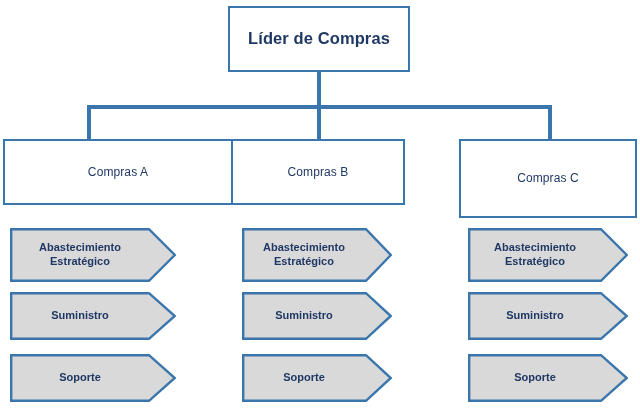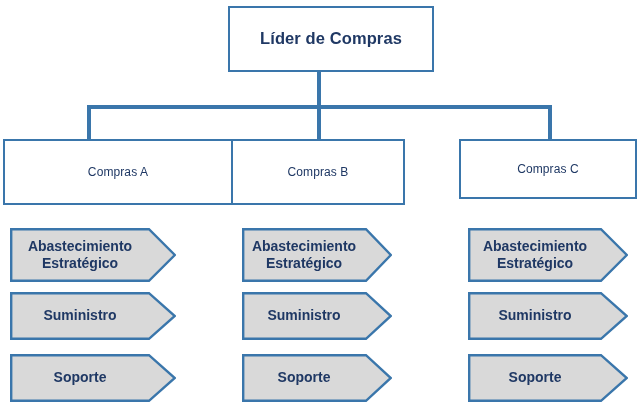--- a/index.html
+++ b/index.html
@@ -77,34 +77,34 @@
     display: flex;
     flex-direction: column;
     align-items: center;
     justify-content: center;
     box-sizing: border-box;
     padding-right: 26px;
     pointer-events: none;
   }
   .chev-text span {
     display: block;
-    font-size: 14px;
+    font-size: 11px;
     font-weight: bold;
     line-height: 1.25;
     color: #1f3864;
     text-align: left;
     white-space: nowrap;
   }
 </style>
 </head>
 <body>
 
 <div id="canvas">
 
-  <div class="node-box root" style="left:228px; top:6px; width:206px; height:66px;">
+  <div class="node-box root" style="left:228px; top:6px; width:182px; height:66px;">
     <div class="node-label">Líder de Compras</div>
   </div>
 
   <div class="conn" style="left:317px; top:72px; width:4px; height:36px;"></div>
   <div class="conn" style="left:87px; top:105px; width:465px; height:4px;"></div>
   <div class="conn" style="left:87px; top:105px; width:4px; height:36px;"></div>
   <div class="conn" style="left:317px; top:105px; width:4px; height:36px;"></div>
   <div class="conn" style="left:548px; top:105px; width:4px; height:36px;"></div>
 
   <div class="node-box unit" style="left:3px; top:139px; width:230px; height:66px;">
@@ -164,21 +164,21 @@
 
   <div class="chev-wrap" style="left:242px; top:354px; width:150px; height:48px;">
     <svg class="chev" viewBox="0 0 150 48" preserveAspectRatio="none">
       <polygon points="1.2,1.2 124,1.2 148.8,24 124,46.8 1.2,46.8" fill="#d9d9d9" stroke="#3a76ab" stroke-width="2.4"></polygon>
     </svg>
     <div class="chev-text">
       <span>Soporte</span>
     </div>
   </div>
 
-  <div class="node-box unit" style="left:459px; top:139px; width:178px; height:60px;">
+  <div class="node-box unit" style="left:459px; top:139px; width:178px; height:79px;">
     <div class="node-label">Compras C</div>
   </div>
 
   <div class="chev-wrap" style="left:468px; top:228px; width:160px; height:54px;">
     <svg class="chev" viewBox="0 0 160 54" preserveAspectRatio="none">
       <polygon points="1.2,1.2 133,1.2 158.8,27 133,52.8 1.2,52.8" fill="#d9d9d9" stroke="#3a76ab" stroke-width="2.4"></polygon>
     </svg>
     <div class="chev-text">
       <span>Abastecimiento</span>
       <span>Estratégico</span>

